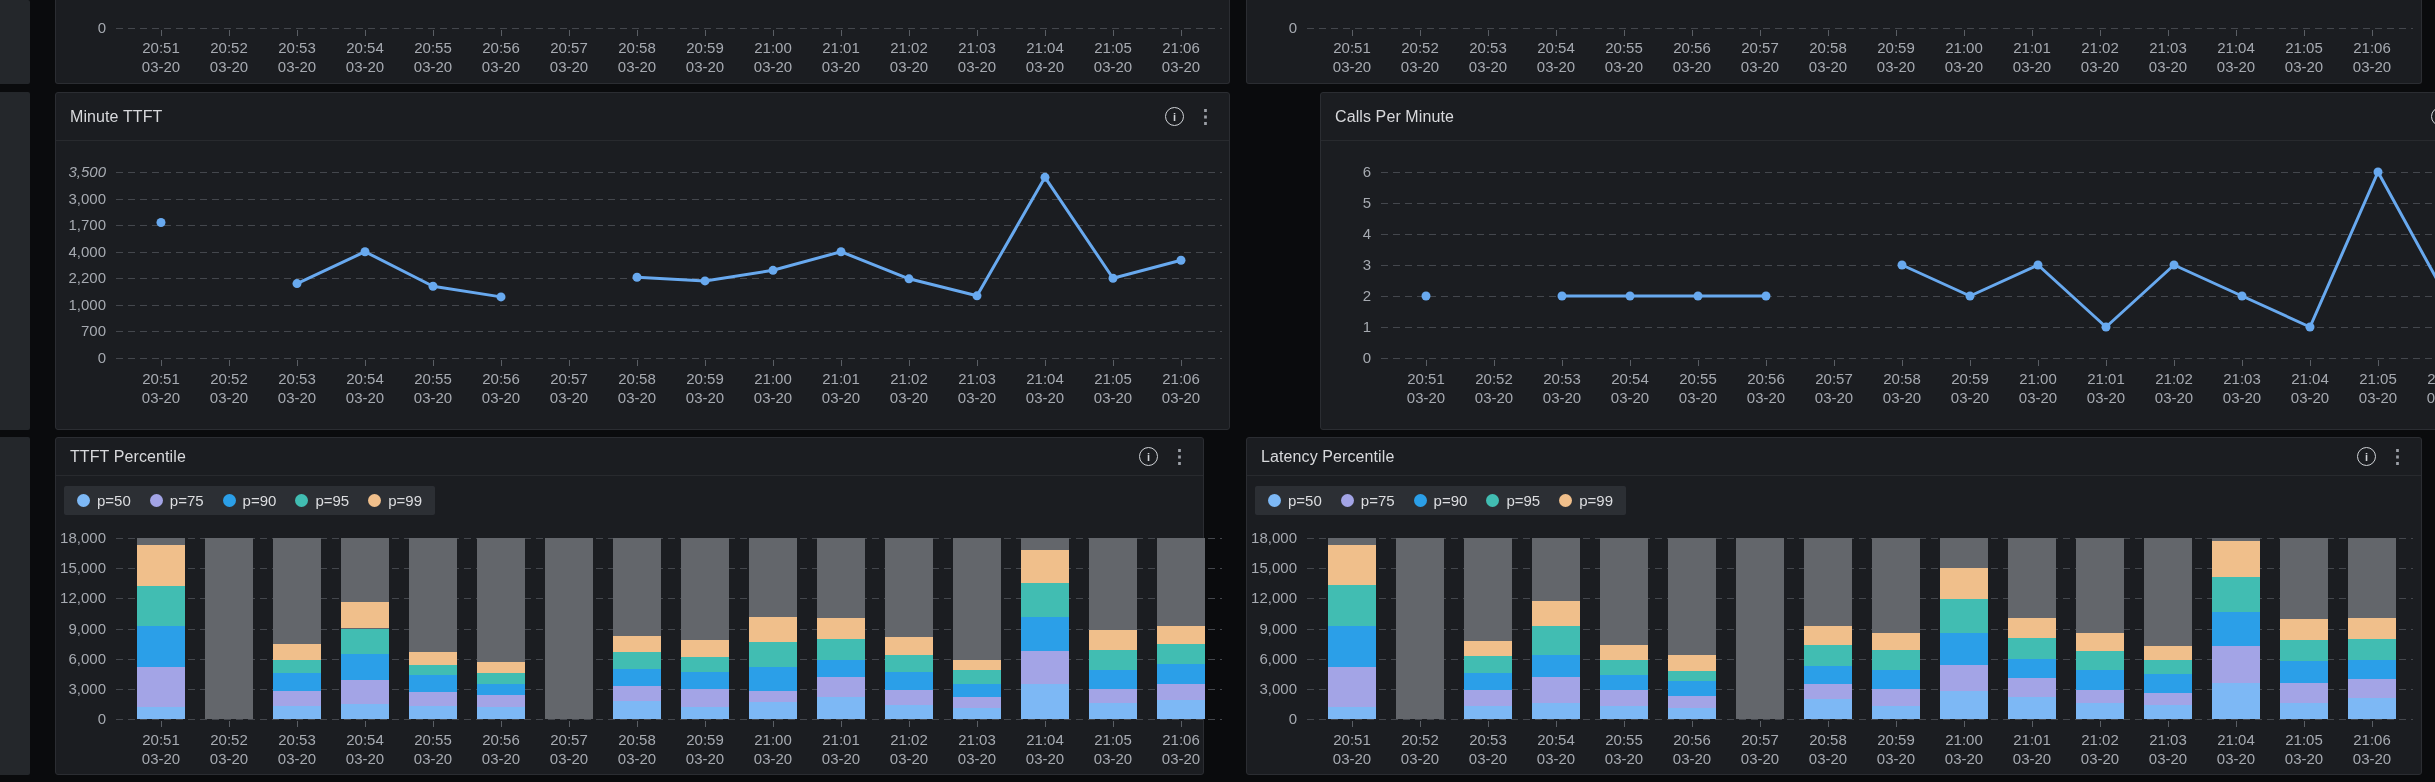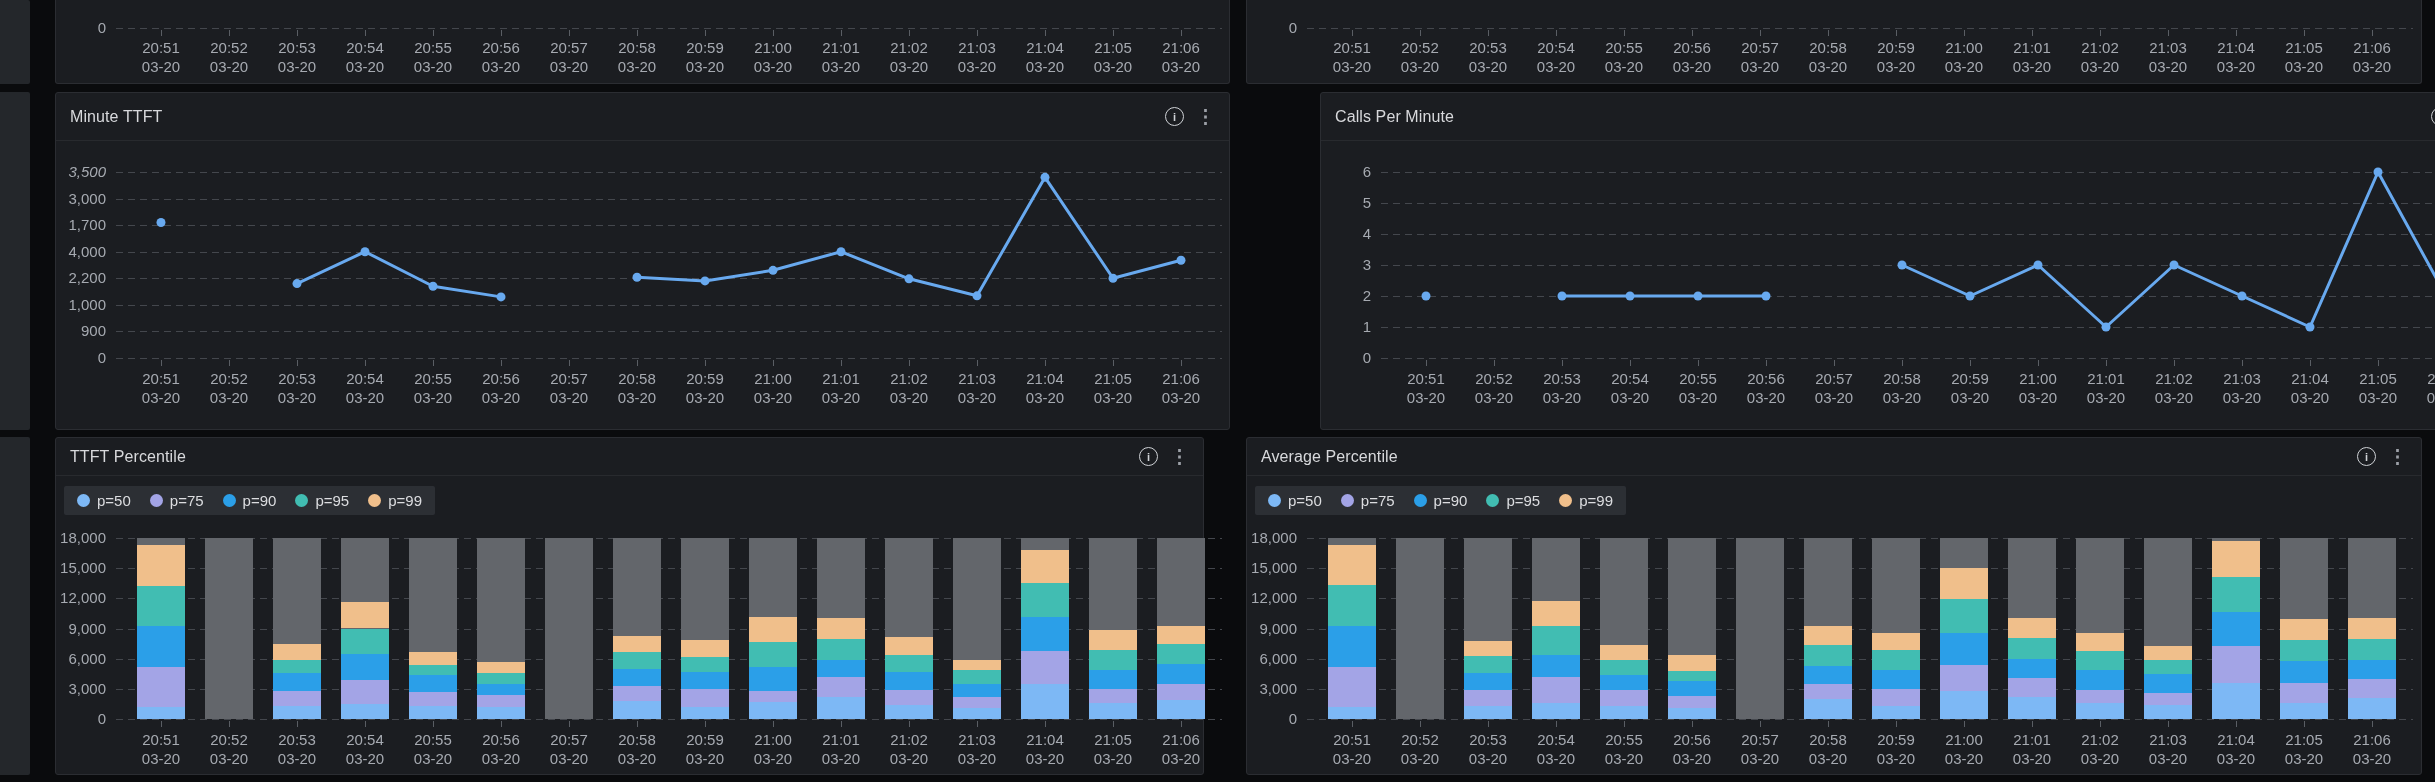--- a/index.html
+++ b/index.html
@@ -176,21 +176,21 @@
     <span class="panel-title">Minute TTFT</span>
     <span class="header-icons">
       <span class="info-icon">i</span>
       <span class="kebab-icon">⋮</span>
     </span>
   </header>
   <div class="chart-area">
       <div class="gridline" style="left: 60px; width: 1106px; top: 265px;"></div>
       <div class="ylabel" style="top: 256px;">0</div>
       <div class="gridline" style="left: 60px; width: 1106px; top: 238.429px;"></div>
-      <div class="ylabel" style="top: 229.429px;">900</div>
+      <div class="ylabel" style="top: 229.429px;">700</div>
       <div class="gridline" style="left: 60px; width: 1106px; top: 211.857px;"></div>
       <div class="ylabel" style="top: 202.857px;">1,000</div>
       <div class="gridline" style="left: 60px; width: 1106px; top: 185.286px;"></div>
       <div class="ylabel" style="top: 176.286px;">2,200</div>
       <div class="gridline" style="left: 60px; width: 1106px; top: 158.714px;"></div>
       <div class="ylabel" style="top: 149.714px;">4,000</div>
       <div class="gridline" style="left: 60px; width: 1106px; top: 132.143px;"></div>
       <div class="ylabel" style="top: 123.143px;">1,700</div>
       <div class="gridline" style="left: 60px; width: 1106px; top: 105.571px;"></div>
       <div class="ylabel" style="top: 96.5714px;">3,000</div>
@@ -534,21 +534,21 @@
         <div class="legend-item">
           <div class="swatch" style="background: rgb(240, 191, 139);"></div>
           <span>p=99</span>
         </div>
       </div>
     </div>
 </section>
 
 <section class="panel row2" style="left:1246px;top:437px;width:1176px;height:338px">
   <header class="panel-header">
-    <span class="panel-title">Average Percentile</span>
+    <span class="panel-title">Latency Percentile</span>
     <span class="header-icons">
       <span class="info-icon">i</span>
       <span class="kebab-icon">⋮</span>
     </span>
   </header>
   <div class="chart-area">
       <div class="gridline" style="left: 60px; width: 1106px; top: 281px;"></div>
       <div class="ylabel" style="top: 272px;">0</div>
       <div class="gridline" style="left: 60px; width: 1106px; top: 250.833px;"></div>
       <div class="ylabel" style="top: 241.833px;">3,000</div>

